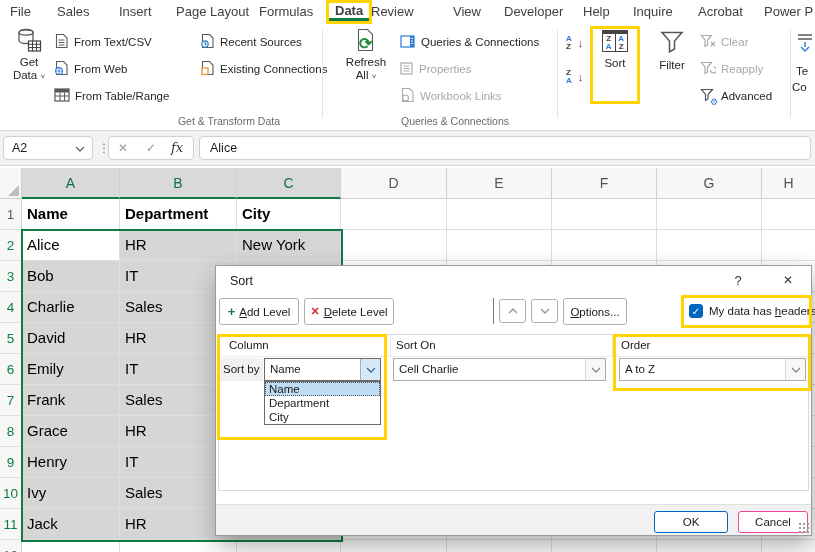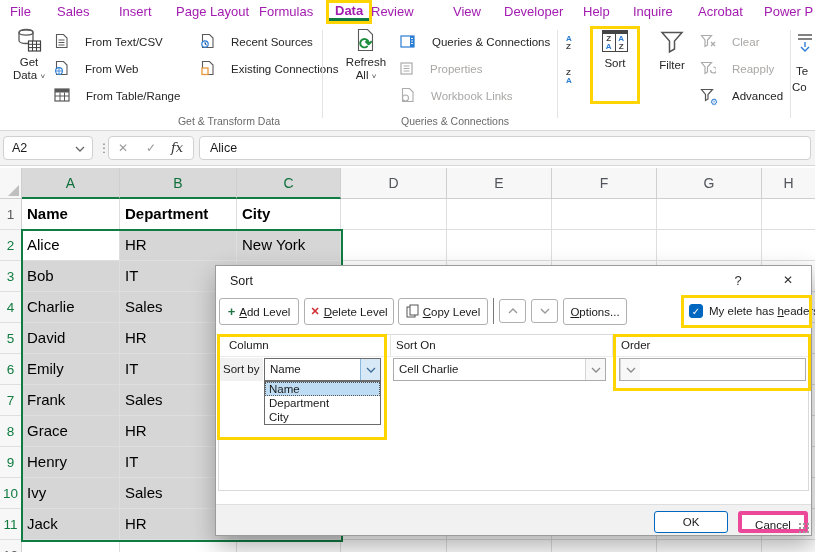--- a/index.html
+++ b/index.html
@@ -1,28 +1,28 @@
 <!DOCTYPE html>
 <html><head>
 <meta charset="utf-8">
 <style>
 *{margin:0;padding:0;box-sizing:border-box;font-family:"Liberation Sans",sans-serif;}
 html,body{background:#fff;}
 #app{position:relative;width:815px;height:552px;background:#fff;overflow:hidden;}
 
 #menu-bar{position:absolute;top:0;left:0;width:815px;height:24px;background:#fff;z-index:3;}
-.menu-item{position:absolute;top:0;height:24px;line-height:24px;font-size:13px;color:#a21caf;white-space:nowrap;}
+.menu-item{position:absolute;top:0;height:24px;line-height:24px;font-size:13px;color:#404040;white-space:nowrap;}
 .menu-item.active{font-weight:600;border:3px solid #FFD400;height:24px;line-height:16px;padding:0 6px;box-shadow:inset 0 -3px 0 #107C41;}
 
 #ribbon{position:absolute;top:24px;left:0;width:815px;height:107px;background:#fff;border-bottom:1px solid #D8D8D8;z-index:2;}
 .grp-divider{position:absolute;top:6px;width:1px;height:88px;background:#E3E3E3;}
 .grp-label{position:absolute;top:91px;font-size:10.5px;color:#6a6a6a;text-align:center;white-space:nowrap;}
 .big-btn{position:absolute;display:flex;flex-direction:column;align-items:center;font-size:11.5px;color:#262626;text-align:center;}
 .big-btn .cap{line-height:13px;white-space:nowrap;}
-.small-item{position:absolute;display:flex;align-items:center;gap:16px;font-size:11.5px;color:#262626;height:22px;white-space:nowrap;}
+.small-item{position:absolute;display:flex;align-items:center;gap:5px;font-size:11.5px;color:#262626;height:22px;white-space:nowrap;}
 .small-item.disabled{color:#A9A7A5;}
 .caret{font-size:8px;color:#444;}
 .hl-box{position:absolute;border:3px solid #FFD400;pointer-events:none;z-index:5;}
 .azgl{display:inline-flex;flex-direction:column;font-size:8px;line-height:8px;font-weight:700;}
 .azgl .bl{color:#2B7CD3;} .azgl .dk{color:#404040;}
 .azarrow{font-size:11px;color:#404040;margin-left:1px;}
 .sorticon{width:26px;height:22px;border:1.4px solid #444;display:flex;}
 .sorticon div{flex:1;display:flex;flex-direction:column;align-items:center;justify-content:center;font-size:8px;line-height:8px;font-weight:700;border-top:3px solid #444;}
 .sorticon div+div{border-left:1.4px solid #444;}
 .docline{stroke:#595959;fill:#fff;stroke-width:1.1;}
@@ -387,44 +387,37 @@
     <div style="position:absolute;left:560px;top:7px;font-size:12px;color:#333;width:24px;text-align:center;">✕</div>
 
     <div class="dlg-btn" style="left:3px;top:32px;width:80px;">
       <span style="color:#217346;font-weight:700;font-size:13px;">+</span>
       <span><span class="u">A</span><span>dd Level</span></span>
     </div>
     <div class="dlg-btn" style="left:88px;top:32px;width:90px;">
       <span style="color:#D13438;font-weight:700;font-size:11px;">✕</span>
       <span><span class="u">D</span><span>elete Level</span></span>
     </div>
-    <div class="dlg-btn" style="left:182px;top:32px;width:90px;">
-      <span><svg width="13" height="14">
-            <rect x="1" y="3" width="8" height="10" fill="#fff" stroke="#555"></rect>
-            <rect x="4" y="1" width="8" height="10" fill="#fff" stroke="#555"></rect>
-          </svg></span>
-      <span><span class="u">C</span><span>opy Level</span></span>
-    </div>
     <div style="position:absolute;left:277px;top:32px;width:1px;height:26px;background:#7a7a7a;"></div>
     <div class="dlg-btn" style="left:283px;top:33px;width:27px;height:24px;">
       <svg width="10" height="6">
           <polyline points="1,5 5,1 9,5" fill="none" stroke="#9a9a9a" stroke-width="1.4"></polyline>
         </svg>
     </div>
     <div class="dlg-btn" style="left:315px;top:33px;width:27px;height:24px;">
       <svg width="10" height="6">
           <polyline points="1,1 5,5 9,1" fill="none" stroke="#9a9a9a" stroke-width="1.4"></polyline>
         </svg>
     </div>
     <div class="dlg-btn" style="left:347px;top:32px;width:64px;">
       <span><span class="u">O</span><span>ptions...</span></span>
     </div>
     <div class="checkbox" style="left:473px;top:38px;">✓</div>
     <div style="position:absolute;left:493px;top:39px;white-space:nowrap;">
-      <span>My elete has </span><span class="u">h</span><span>eaders</span>
+      <span>My data has </span><span class="u">h</span><span>eaders</span>
     </div>
     <div class="hl-box" style="left:465px;top:29px;width:131px;height:33px;"></div>
 
     <div style="position:absolute;left:2px;top:68px;width:591px;height:157px;border:1px solid #D9D9D9;"></div>
     <div class="vline" style="left:174px;top:68px;height:23px;"></div>
     <div class="vline" style="left:396px;top:68px;height:23px;"></div>
     <div style="position:absolute;left:2px;top:90px;width:591px;height:1px;background:#ECECEC;"></div>
     <div style="position:absolute;left:13px;top:73px;">Column</div>
     <div style="position:absolute;left:180px;top:73px;">Sort On</div>
     <div style="position:absolute;left:405px;top:73px;">Order</div>
@@ -441,35 +434,36 @@
     </div>
     <div class="combo plain" style="left:177px;top:92px;width:213px;">
       <span class="val">Cell Charlie</span>
       <span class="chv">
           <svg width="10" height="6">
             <polyline points="1,1 5,5 9,1" fill="none" stroke="#8a8a8a" stroke-width="1.3"></polyline>
           </svg>
         </span>
     </div>
     <div class="combo plain" style="left:403px;top:92px;width:187px;">
+      <span class="val">A to Z</span>
       <span class="chv">
           <svg width="10" height="6">
             <polyline points="1,1 5,5 9,1" fill="none" stroke="#8a8a8a" stroke-width="1.3"></polyline>
           </svg>
         </span>
     </div>
 
     <div id="col-list">
         <div class="opt sel">Name</div>
         <div class="opt">Department</div>
         <div class="opt">City</div>
       </div>
 
     <div class="hl-box" style="left:1px;top:68px;width:170px;height:106px;"></div>
     <div class="hl-box" style="left:397px;top:68px;width:198px;height:57px;"></div>
 
     <div id="dlg-footer">
       <div class="foot-btn" style="left:438px;width:74px;border:1px solid #0067C0;">OK</div>
-      <div class="foot-btn" style="left:522px;width:70px;border:4px solid #ec4899;">Cancel</div>
+      <div class="foot-btn" style="left:522px;width:70px;border:1px solid #ec4899;">Cancel</div>
       <div id="grip"></div>
     </div>
   </div>
 </div>
 
 </body></html>

